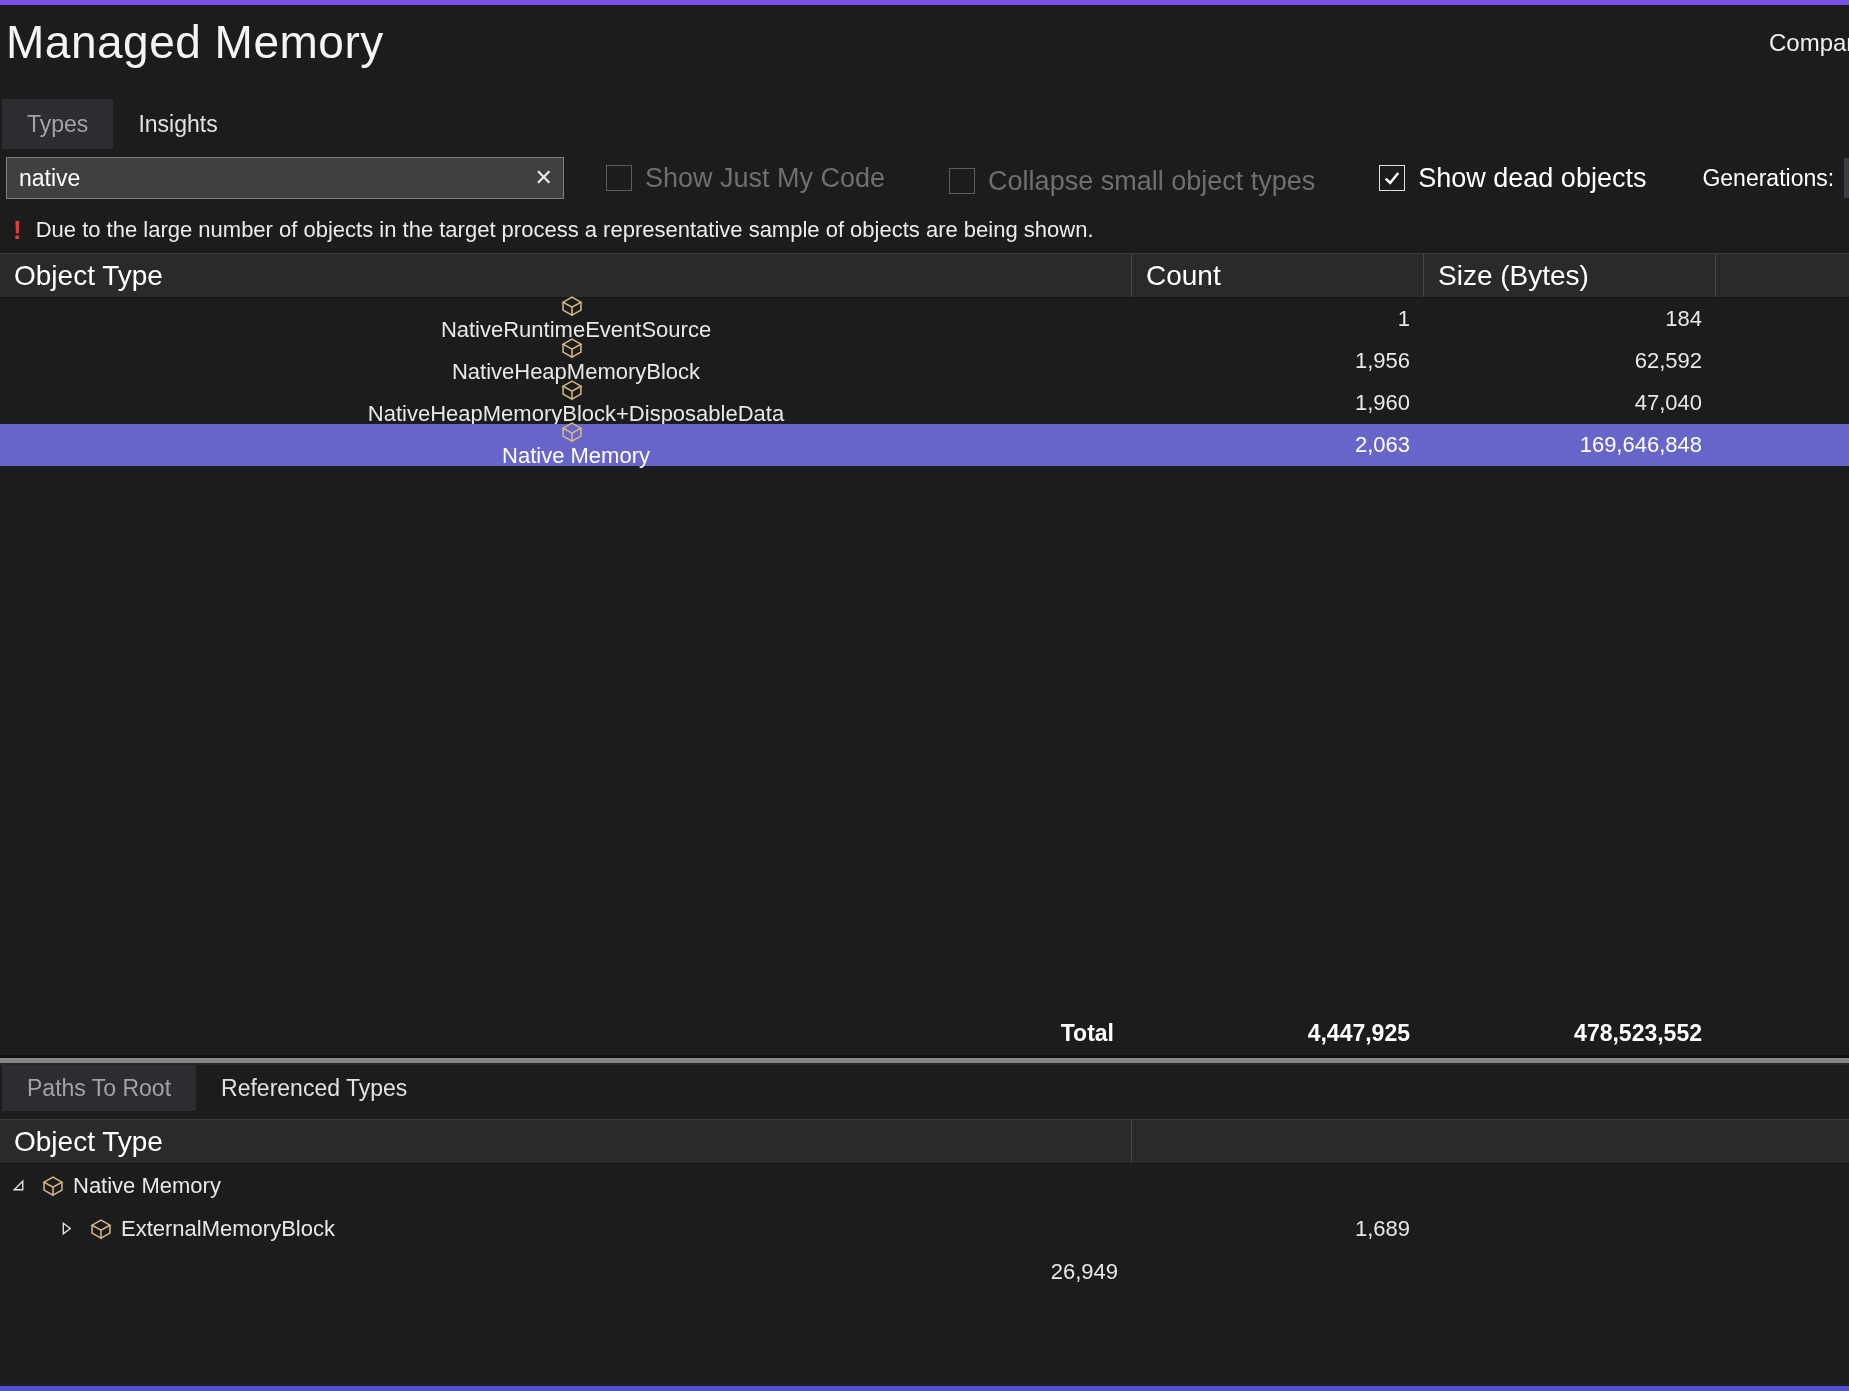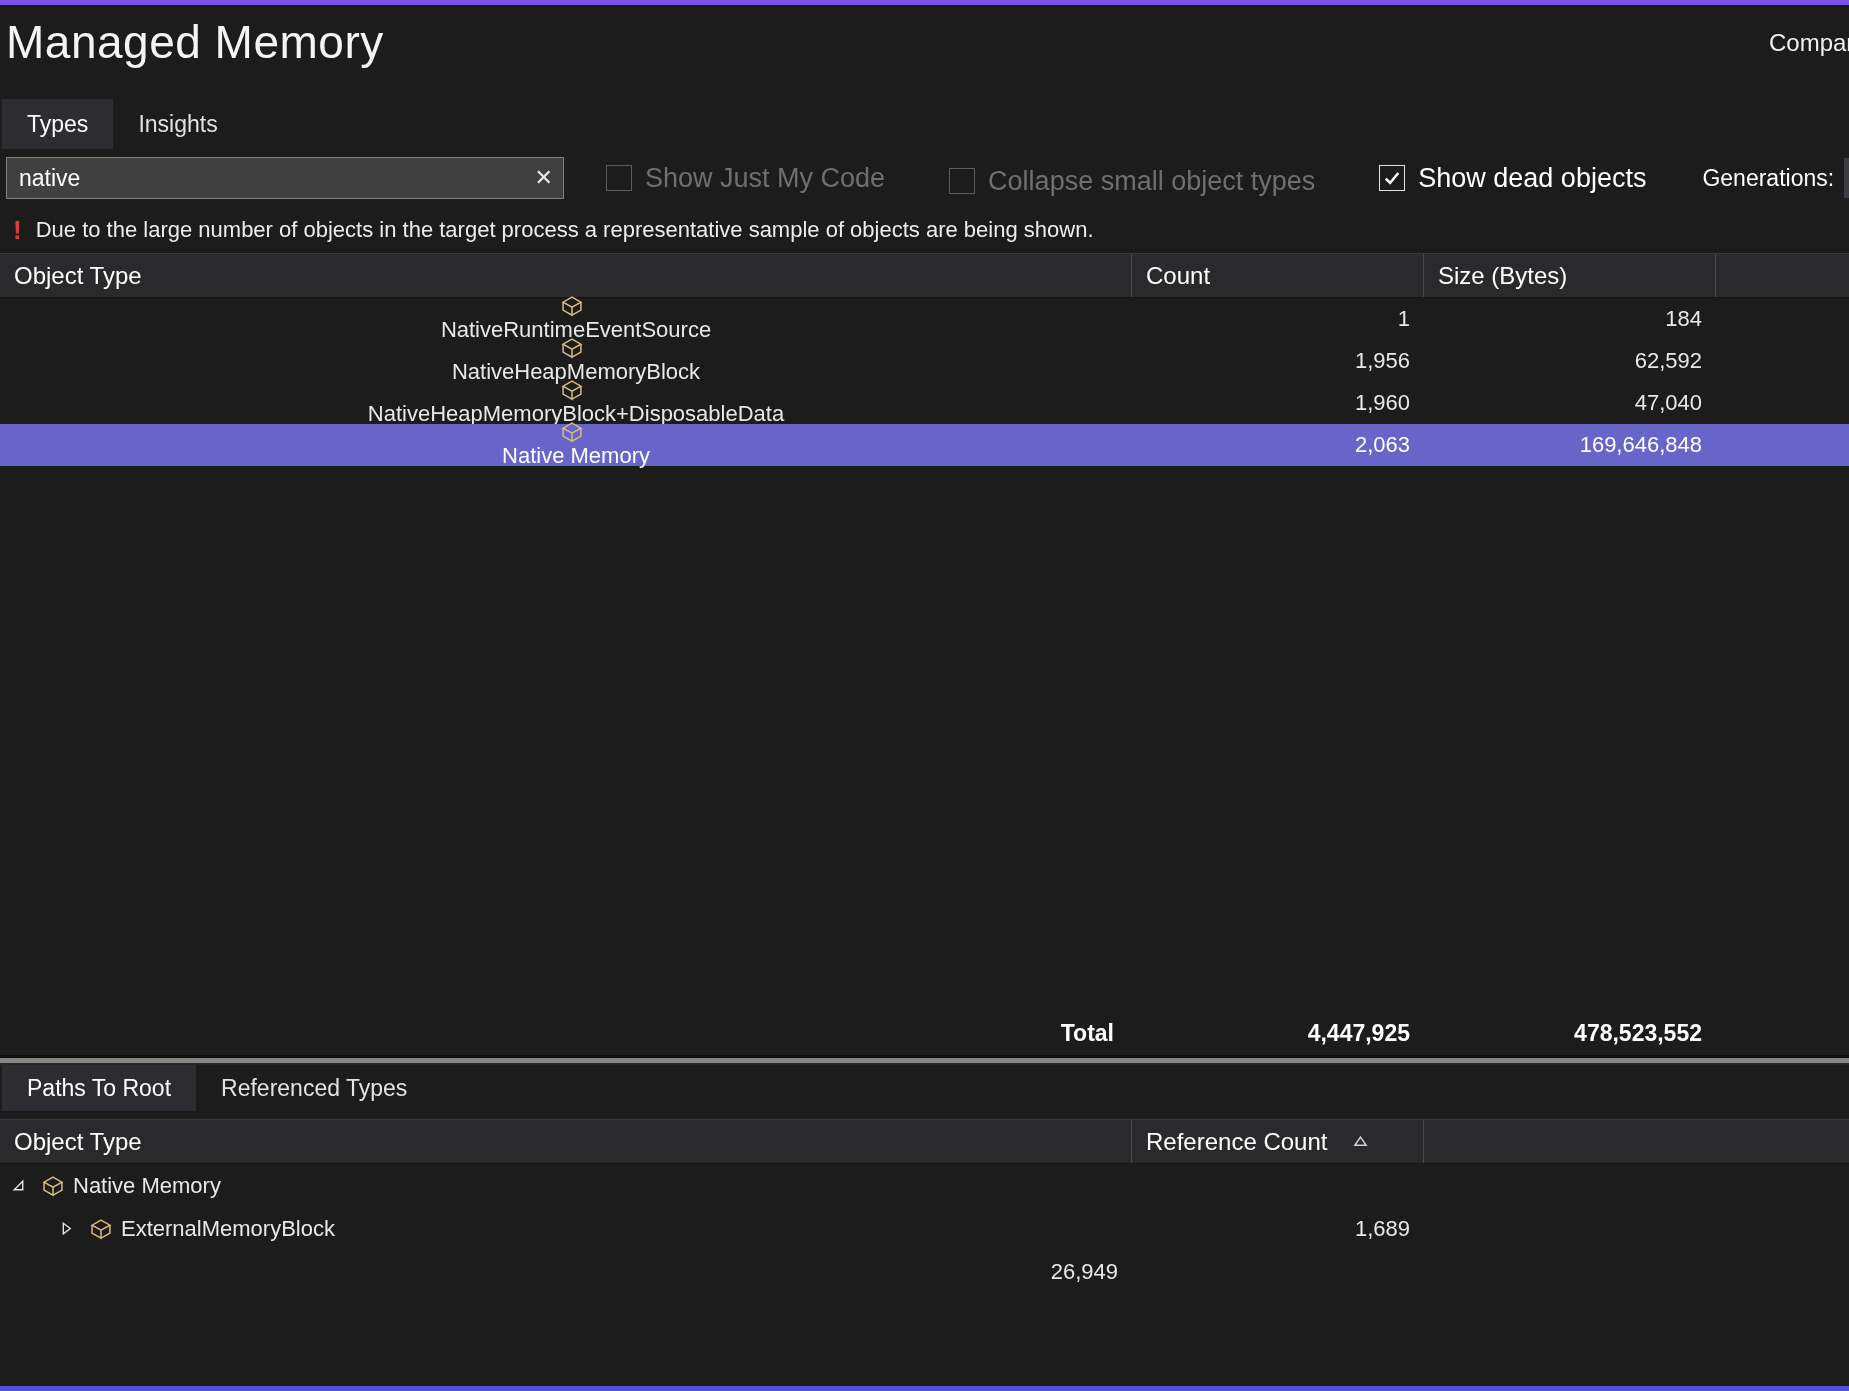--- a/index.html
+++ b/index.html
@@ -29,21 +29,21 @@
   }
 
   
   .tabstrip { height: 50px; flex: none; display: flex; align-items: stretch; padding-left: 2px; }
   .tabstrip.bottom { height: 54px; align-items: flex-start; }
   .tab {
     padding: 0 25px; font-size: 23px; color: #e2e2e2;
     display: flex; align-items: center; cursor: pointer; height: 100%;
   }
   .tabstrip.bottom .tab { height: 46px; }
-  .tab.selected { background: #2d2d31; color: #ffffff; }
+  .tab.selected { background: #2d2d31; color: #a3a3a3; }
 
   
   .toolbar { height: 58px; flex: none; display: flex; align-items: center; padding-left: 6px; }
   .searchbox {
     width: 558px; height: 42px; flex: none; position: relative;
     border: 1px solid #7f7f7f; background: #404040;
     display: flex; align-items: center;
   }
   .searchbox input {
     flex: 1; height: 100%; background: transparent; border: none; outline: none;
@@ -76,21 +76,21 @@
   .warningbar { height: 46px; flex: none; display: flex; align-items: center; padding-left: 13px; }
   .bang { color: var(--warning, #e23b3b); font-weight: 700; font-size: 26px; margin-right: 14px; }
   .wtext { font-size: 22px; color: #ececec; }
 
   
   .grid  { display: grid; grid-template-columns: 1132px 292px 292px auto; }
   .grid2 { display: grid; grid-template-columns: 1132px 292px auto; }
   .thead {
     height: 45px; flex: none; background: #2a2a2d;
     border-top: 1px solid #3a3a3a; border-bottom: 1px solid #151515;
-    font-size: 24px; color: #ffffff; align-items: stretch;
+    font-size: 28px; color: #ffffff; align-items: stretch;
   }
   .thead .hcell {
     display: flex; align-items: center; padding-left: 14px;
     border-right: 1px solid #47474e; cursor: pointer;
   }
   .thead .hcell.last { border-right: none; cursor: default; }
   .sort-arrow { margin-left: 26px; display: flex; align-items: center; }
 
   .trow { height: 42px; flex: none; align-items: center; font-size: 22px; color: #e8e8e8; cursor: default; }
   .trow.selected { background: var(--selection, #6765ca); color: #ffffff; }
@@ -248,28 +248,20 @@
 
 <div class="splitter"></div>
 
 <div class="tabstrip bottom">
   <div class="tab selected">Paths To Root</div>
   <div class="tab">Referenced Types</div>
 </div>
 
 <div class="grid2 thead">
   <div class="hcell">Object Type</div>
-  <div class="hcell">
-    <span>Reference Count</span>
-    <span class="sort-arrow">
-        <svg width="15" height="15" viewBox="0 0 12 12">
-          <path d="M6 2.5 L10.5 9 L1.5 9 Z" fill="none" stroke="#d0d0d0" stroke-width="1.2"></path>
-        </svg>
-      </span>
-  </div>
   <div class="hcell last"></div>
 </div>
 
 <div class="grid2 treerow">
   <div class="treecell lvl0">
     <span class="expander">
         <svg width="17" height="17" viewBox="0 0 16 16">
           <path d="M12 4 L12 12 L4 12 Z" fill="none" stroke="currentColor" stroke-width="1.3"></path>
         </svg>
       </span>

